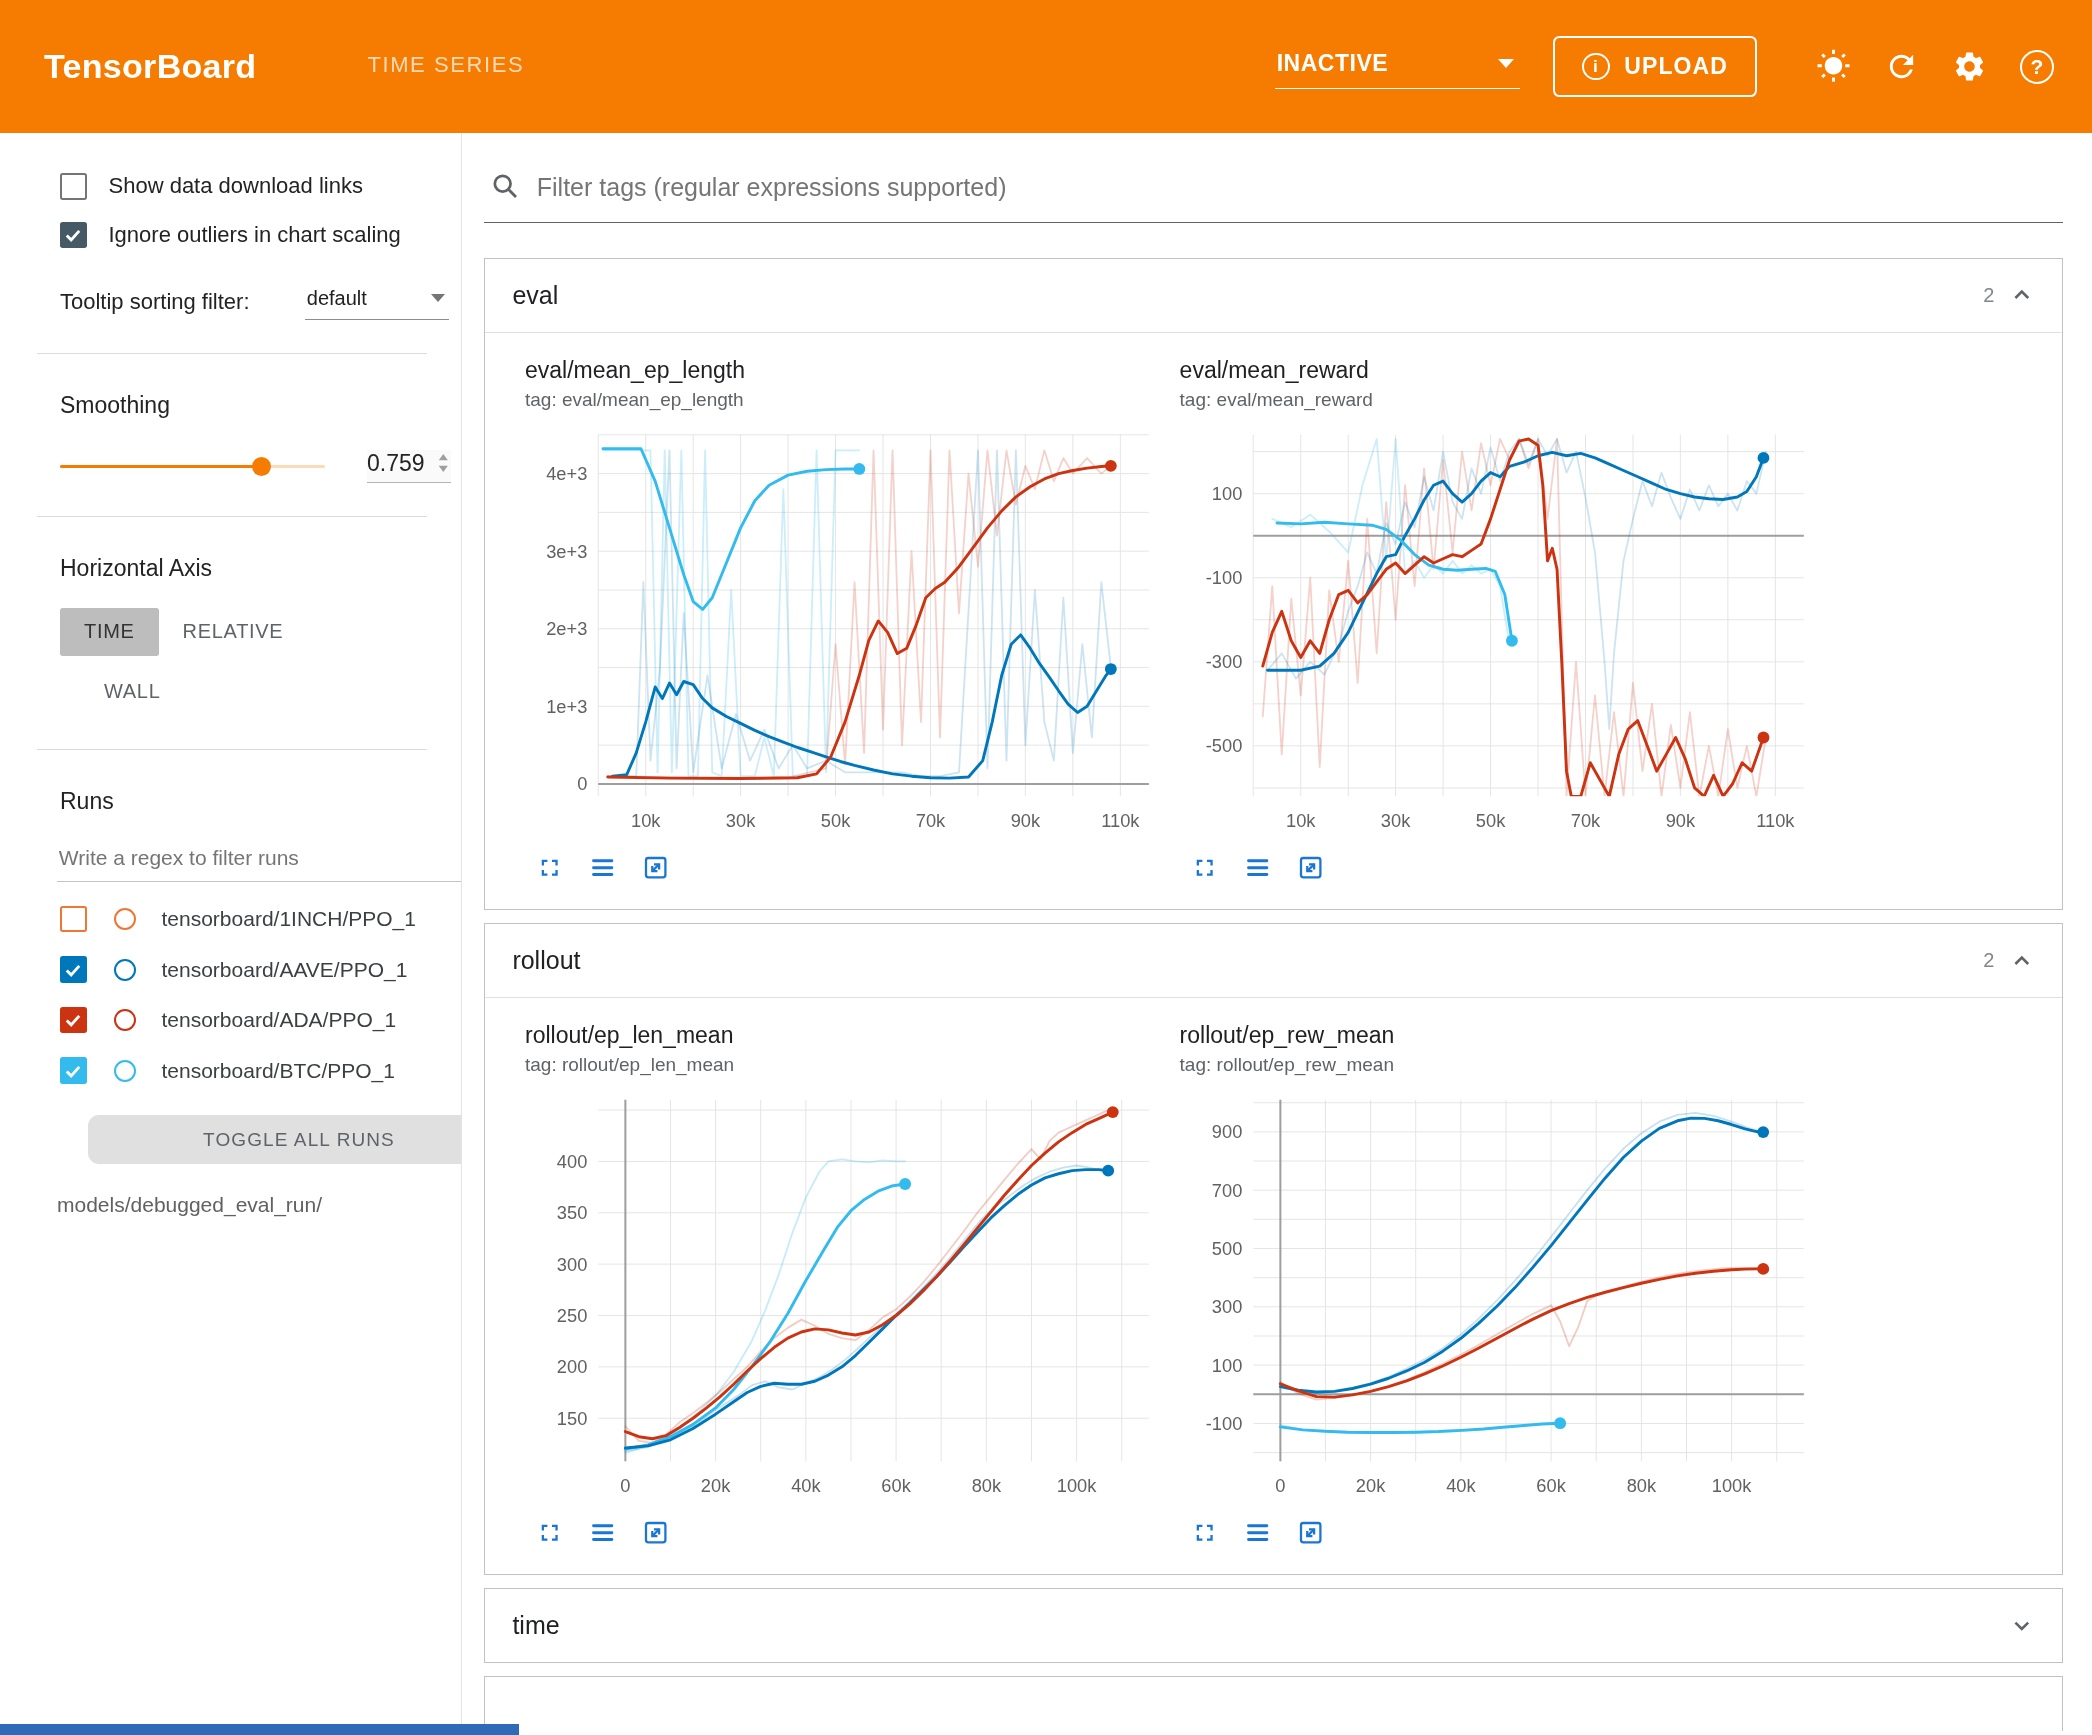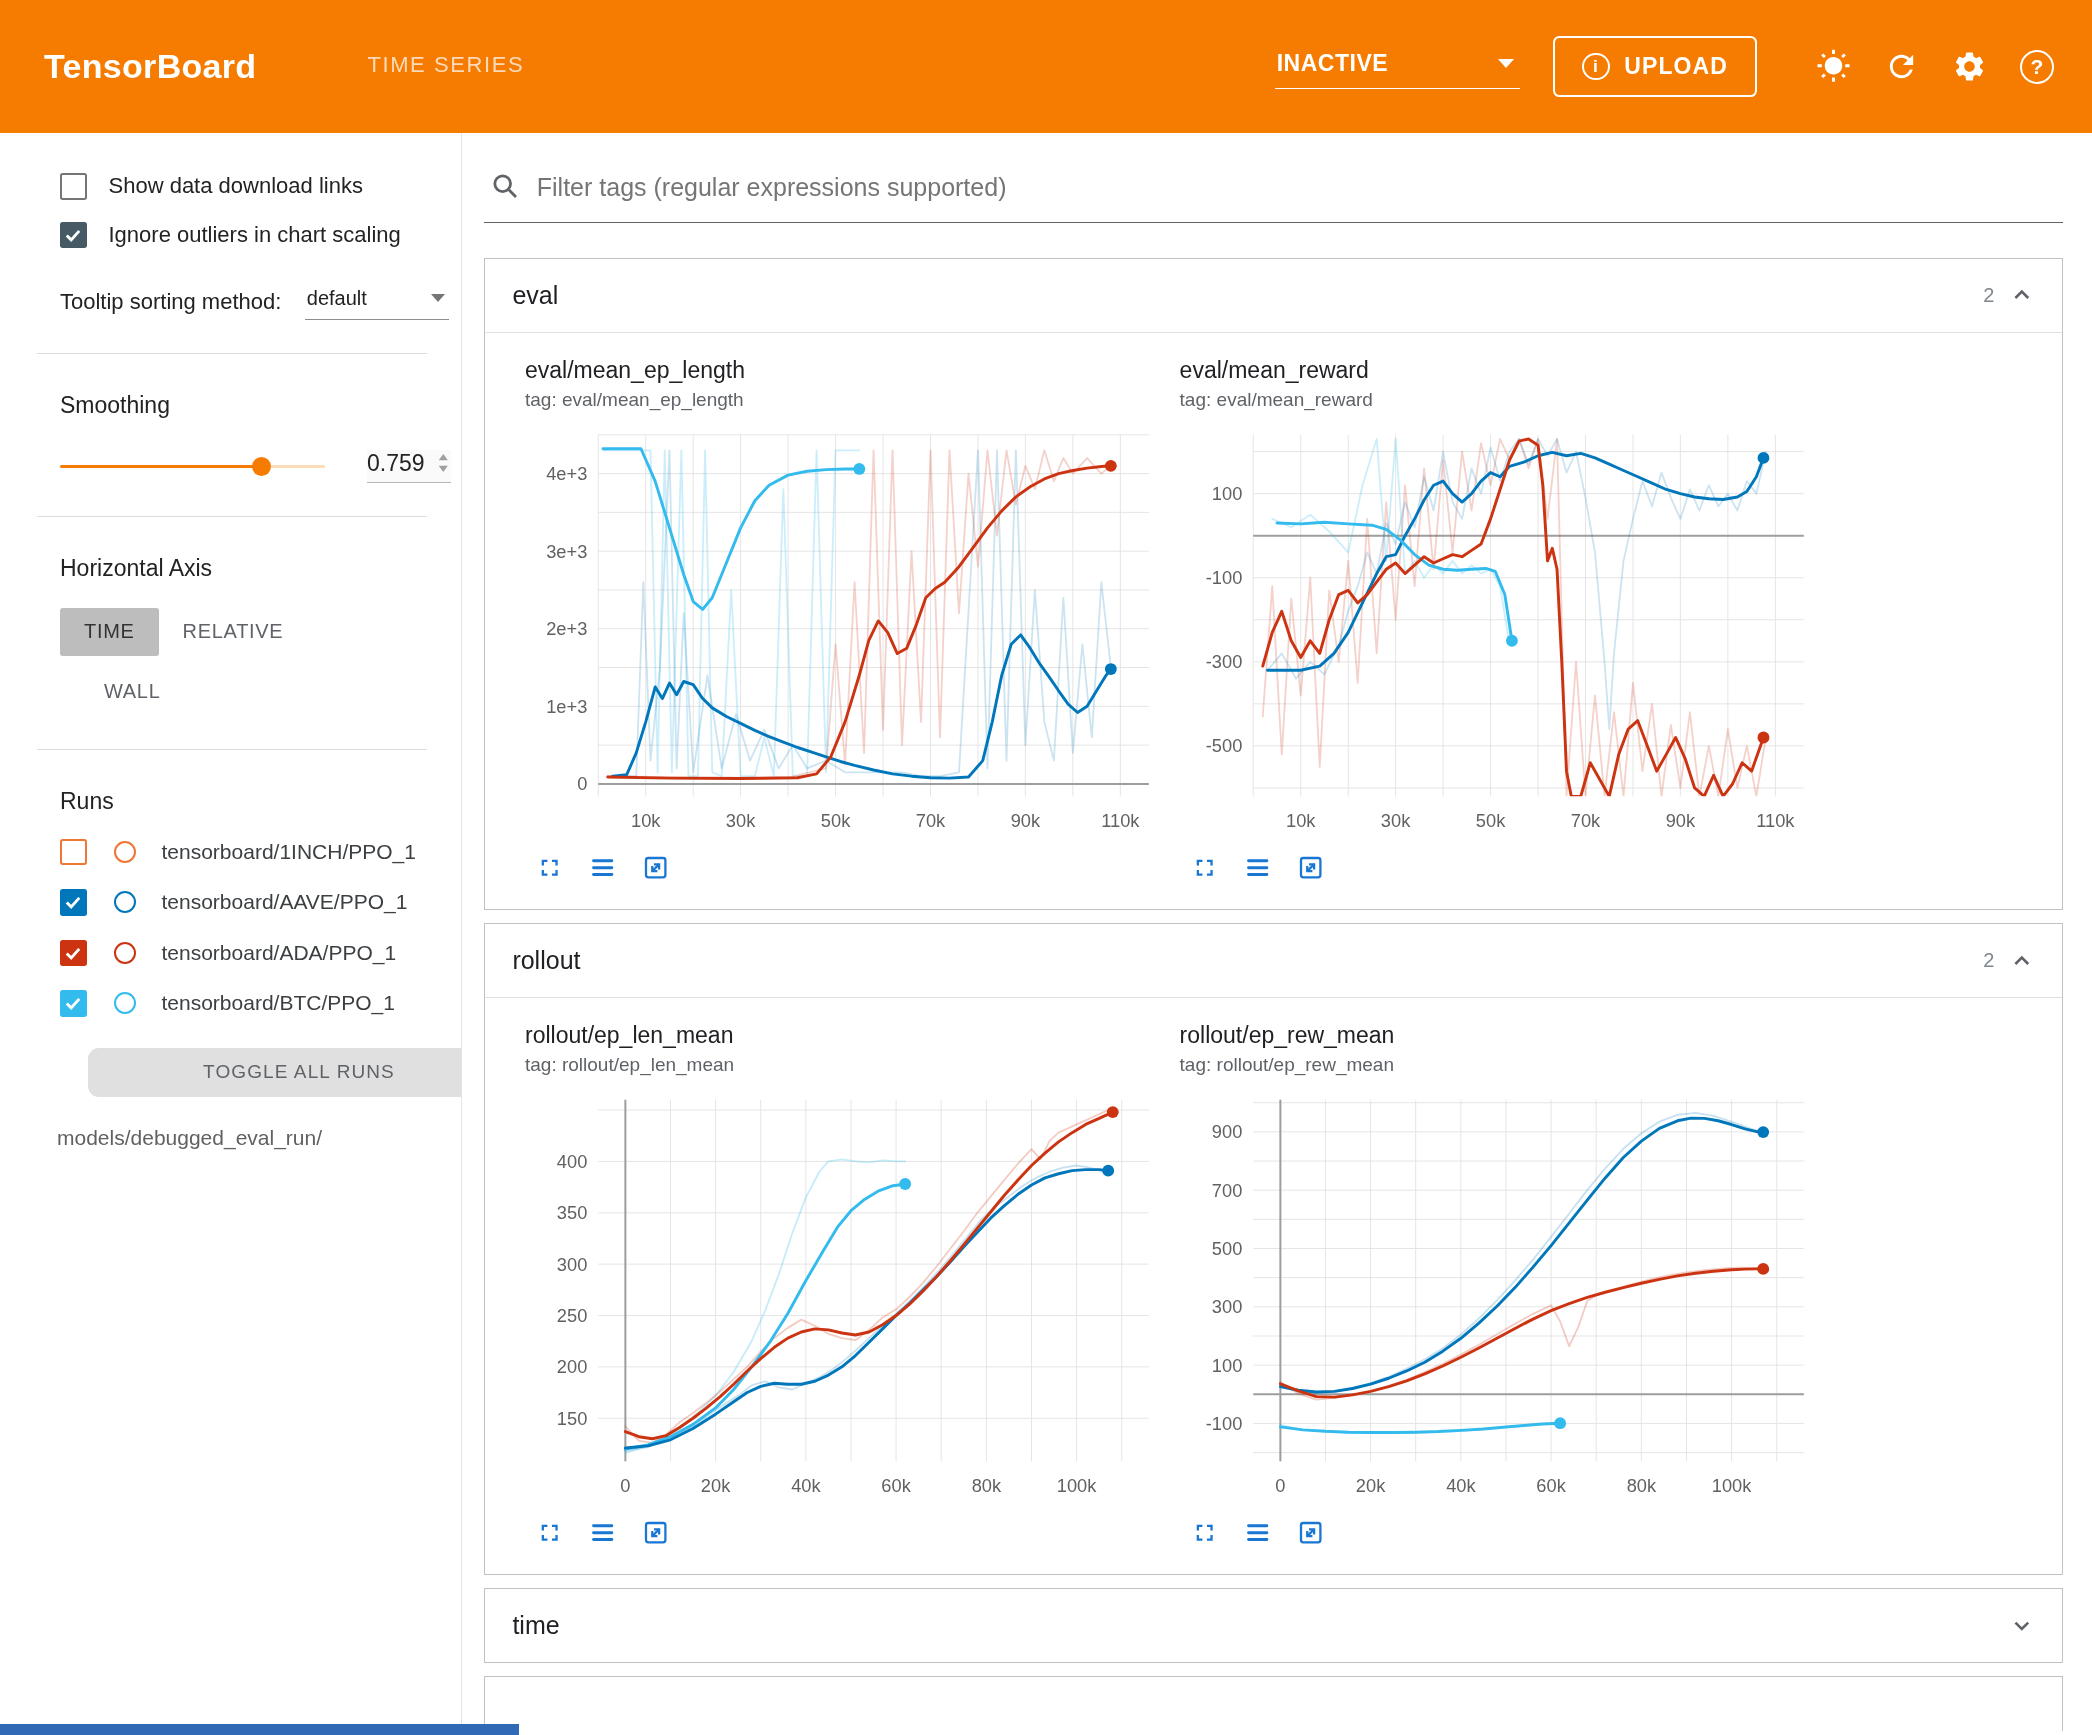--- a/index.html
+++ b/index.html
@@ -156,21 +156,21 @@
       </div>
       <div class="check-row">
         <span class="cbox dark">
           <svg width="20" height="20" viewBox="0 0 24 24" fill="none" stroke="#fff" stroke-width="3.4">
               <polyline points="4.5,12.5 9.8,17.8 19.5,7"></polyline>
             </svg>
         </span>
         <span class="check-label">Ignore outliers in chart scaling</span>
       </div>
       <div class="tooltip-row">
-        <div class="tooltip-label">Tooltip sorting method:</div>
+        <div class="tooltip-label">Tooltip sorting filter:</div>
         <div class="select">
           <span>default</span>
           <span class="caret-down-gray"></span>
         </div>
       </div>
 
       <div class="divider"></div>
       <div class="side-heading">Smoothing</div>
       <div class="slider-row">
         <span class="slider-track">
@@ -191,20 +191,21 @@
       <div class="axis-row">
         <button class="axis-btn selected">TIME</button>
         <button class="axis-btn">RELATIVE</button>
       </div>
       <div class="axis-row second">
         <button class="axis-btn">WALL</button>
       </div>
 
       <div class="divider"></div>
       <div class="side-heading">Runs</div>
+      <input class="runs-filter" placeholder="Write a regex to filter runs" style="">
 
       <div class="run-row">
         <span class="run-check" style="border-color: rgb(238, 119, 51);"></span>
         <span class="run-circle" style="border-color: rgb(238, 119, 51);"></span>
         <span class="run-label">tensorboard/1INCH/PPO_1</span>
       </div>
       <div class="run-row">
         <span class="run-check" style="border-color: rgb(0, 119, 187); background: rgb(0, 119, 187);">
             <svg width="20" height="20" viewBox="0 0 24 24" fill="none" stroke="#fff" stroke-width="3.4">
               <polyline points="4.5,12.5 9.8,17.8 19.5,7"></polyline>

